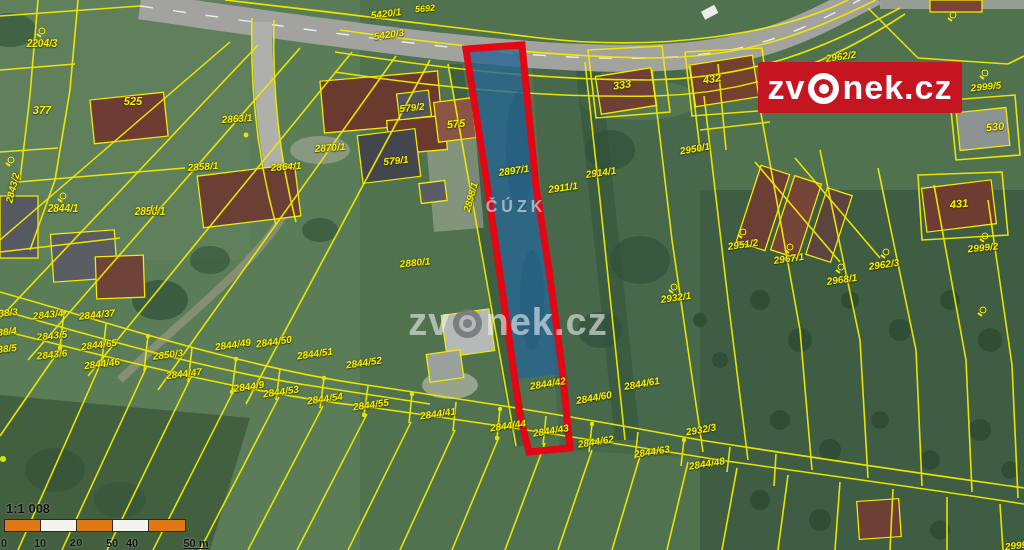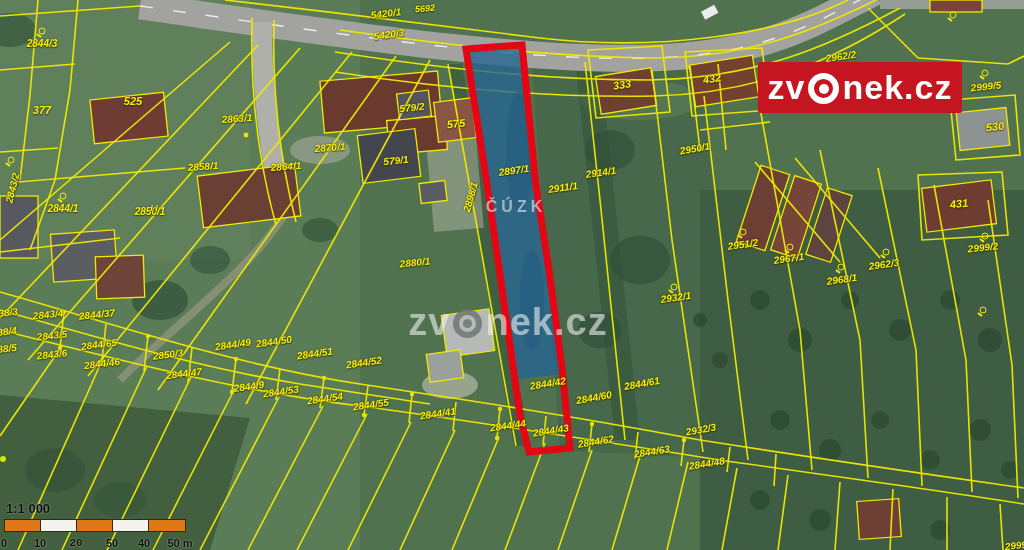--- a/index.html
+++ b/index.html
@@ -249,21 +249,21 @@
       <span class="bullseye"></span>
       <span>nek.cz</span>
 </div>
 
 <div class="cuzk">ČÚZK</div>
 
 <div id="labels-layer">
       <div class="plabel" style="left: 425px; top: 9px; transform: translate(-50%, -50%) rotate(-5deg); font-size: 9px;">5692</div>
       <div class="plabel" style="left: 386px; top: 14px; transform: translate(-50%, -50%) rotate(-7deg);">5420/1</div>
       <div class="plabel" style="left: 389px; top: 35px; transform: translate(-50%, -50%) rotate(-8deg);">5420/3</div>
-      <div class="plabel" style="left: 42px; top: 44px; transform: translate(-50%, -50%) rotate(0deg);">2844/3</div>
+      <div class="plabel" style="left: 42px; top: 44px; transform: translate(-50%, -50%) rotate(0deg);">2204/3</div>
       <div class="plabel" style="left: 42px; top: 110px; transform: translate(-50%, -50%) rotate(0deg); font-size: 11px;">377</div>
       <div class="plabel" style="left: 133px; top: 101px; transform: translate(-50%, -50%) rotate(0deg); font-size: 11px;">525</div>
       <div class="plabel" style="left: 237px; top: 119px; transform: translate(-50%, -50%) rotate(-4deg);">2863/1</div>
       <div class="plabel" style="left: 203px; top: 167px; transform: translate(-50%, -50%) rotate(-4deg);">2858/1</div>
       <div class="plabel" style="left: 286px; top: 167px; transform: translate(-50%, -50%) rotate(-4deg);">2864/1</div>
       <div class="plabel" style="left: 330px; top: 148px; transform: translate(-50%, -50%) rotate(-4deg);">2870/1</div>
       <div class="plabel" style="left: 412px; top: 108px; transform: translate(-50%, -50%) rotate(-6deg);">579/2</div>
       <div class="plabel" style="left: 456px; top: 124px; transform: translate(-50%, -50%) rotate(-6deg); font-size: 11px;">575</div>
       <div class="plabel" style="left: 396px; top: 161px; transform: translate(-50%, -50%) rotate(-6deg);">579/1</div>
       <div class="plabel" style="left: 622px; top: 85px; transform: translate(-50%, -50%) rotate(-8deg); font-size: 11px;">333</div>
@@ -331,30 +331,30 @@
       <span class="keyhole" style="left: 983px; top: 310px;"></span>
       <span class="keyhole" style="left: 674px; top: 287px;"></span>
     </div>
 
 <div class="logo brand">
   <span>zv</span>
       <span class="bullseye"></span>
       <span>nek.cz</span>
 </div>
 
-<div class="scale-ratio">1:1 000</div>
+<div class="scale-ratio">1:1 008</div>
 <div class="scalebar">
   <div class="seg o"></div>
   <div class="seg w"></div>
   <div class="seg o"></div>
   <div class="seg w"></div>
   <div class="seg o"></div>
 </div>
 <div id="scale-ticks">
       <span class="tick" style="left: 4px;">0</span>
       <span class="tick" style="left: 40px;">10</span>
       <span class="tick" style="left: 76px; font-family: Liberation Mono, monospace;">20</span>
       <span class="tick" style="left: 112px;">50</span>
-      <span class="tick" style="left: 144px;">40</span>
-      <span class="tick" style="left: 180px;">50 m</span>
+      <span class="tick" style="left: 132px;">40</span>
+      <span class="tick" style="left: 196px; text-decoration: underline;">50 m</span>
     </div>
 
 </div>
 
 </body></html>

